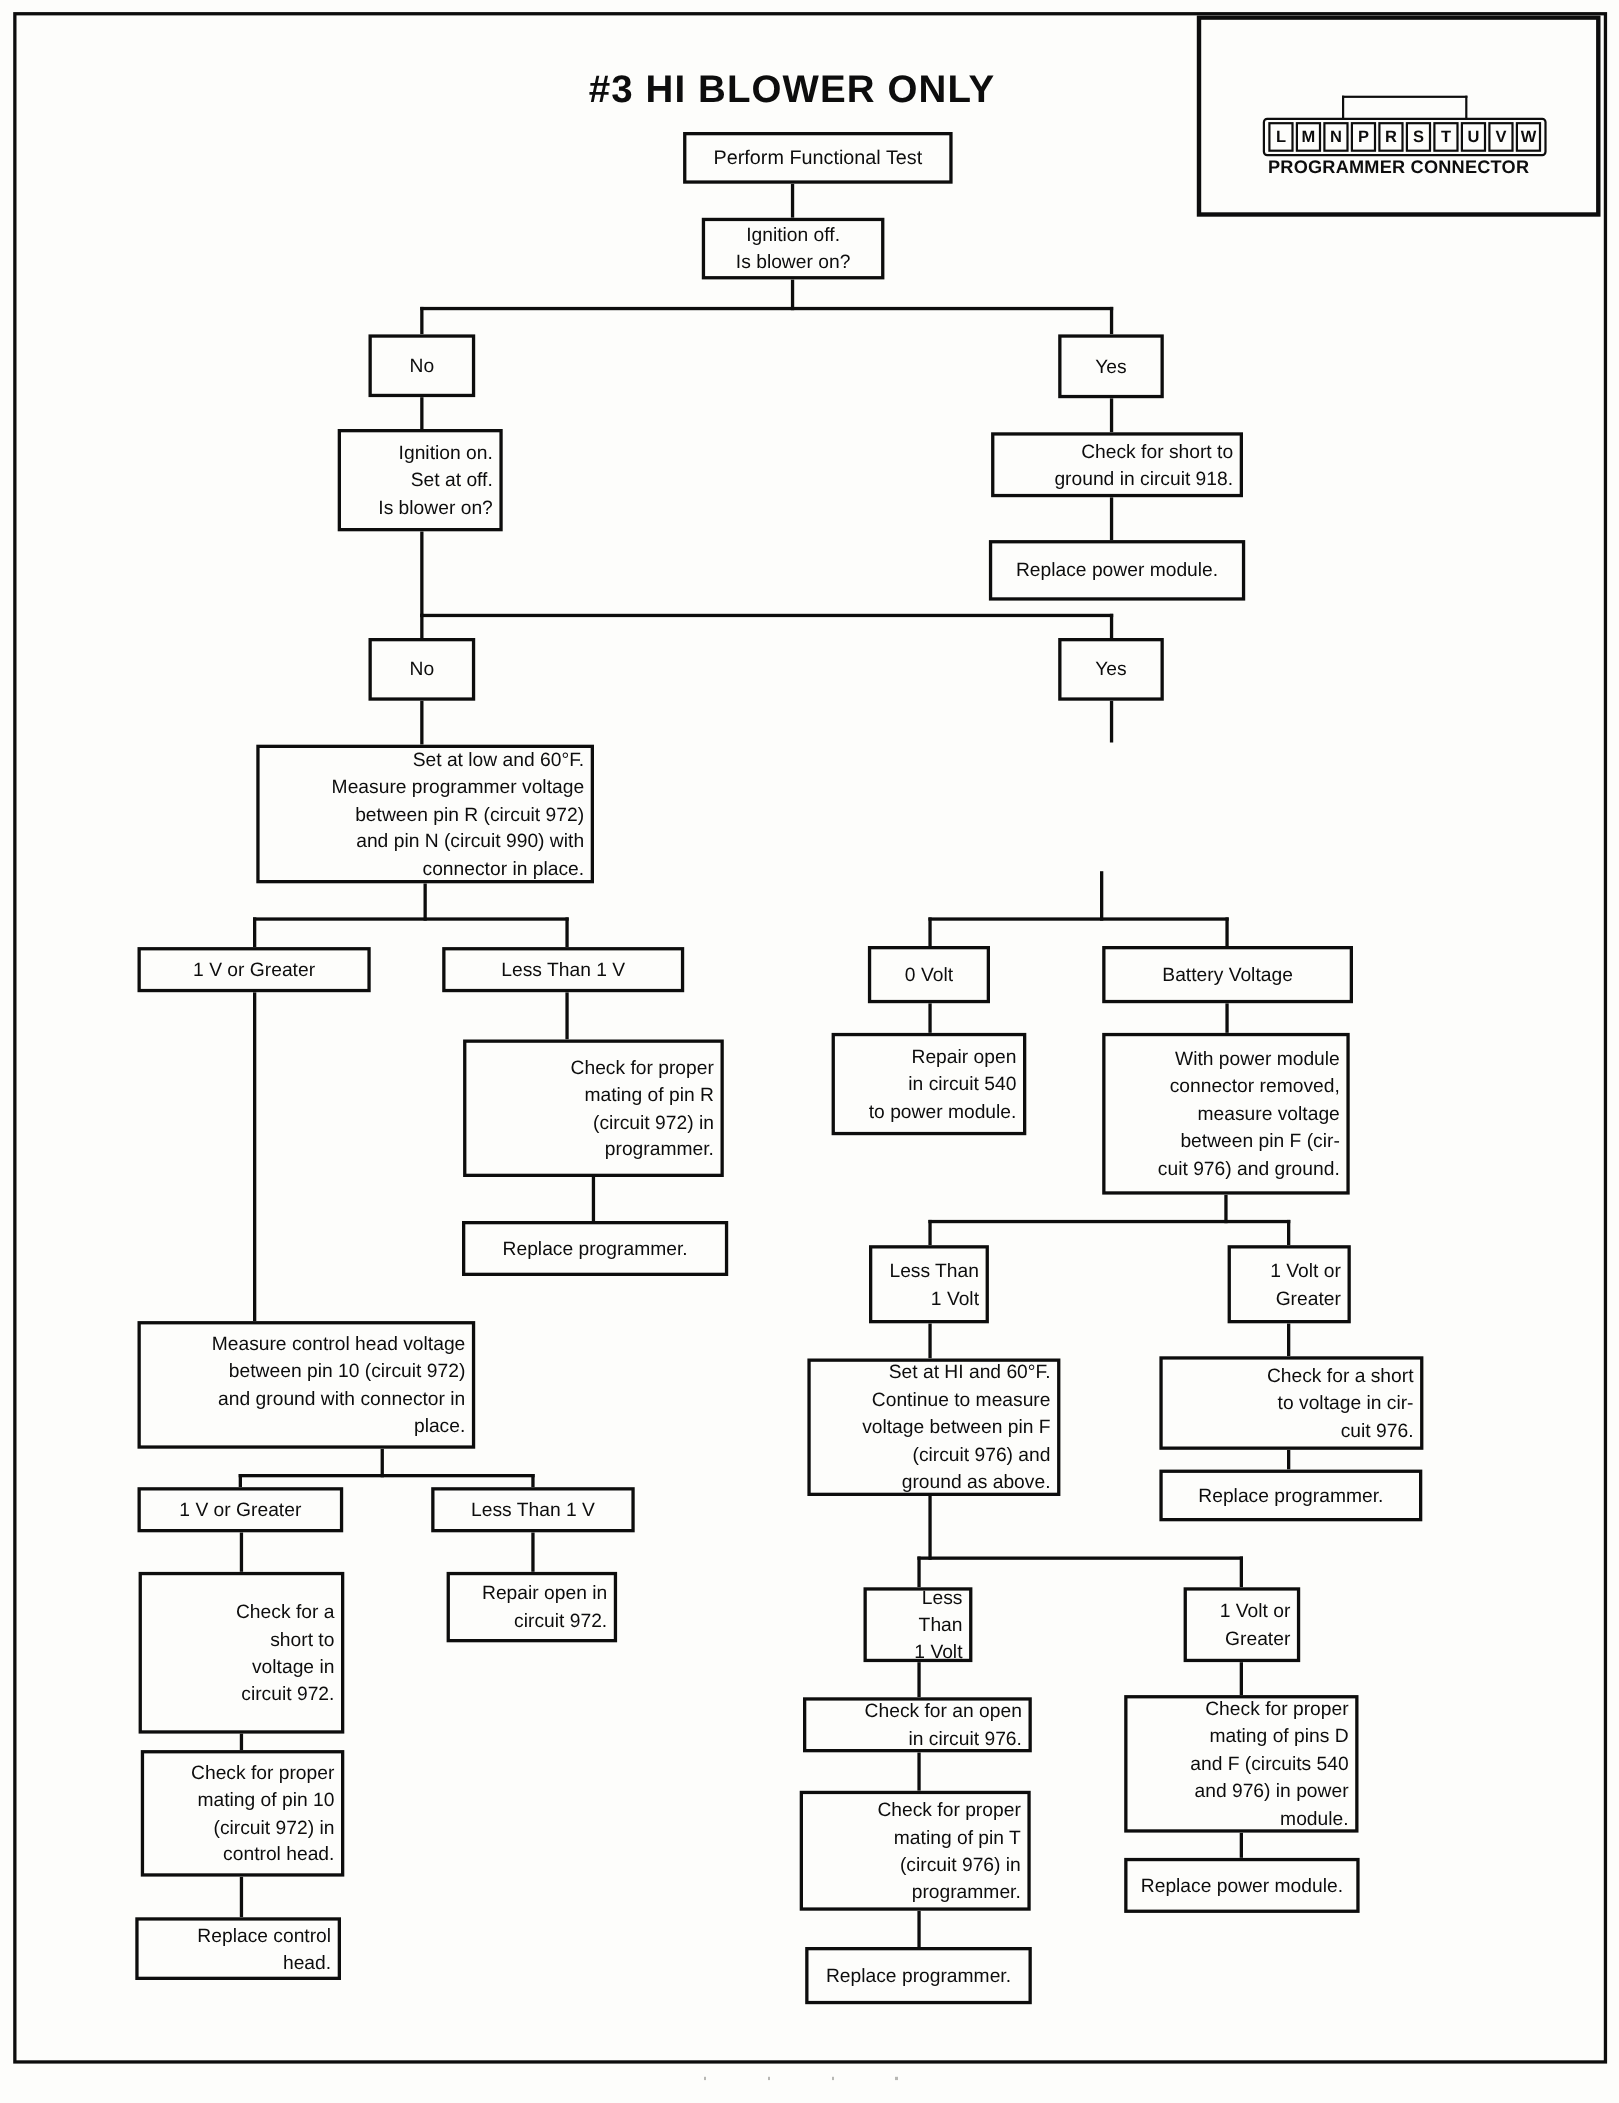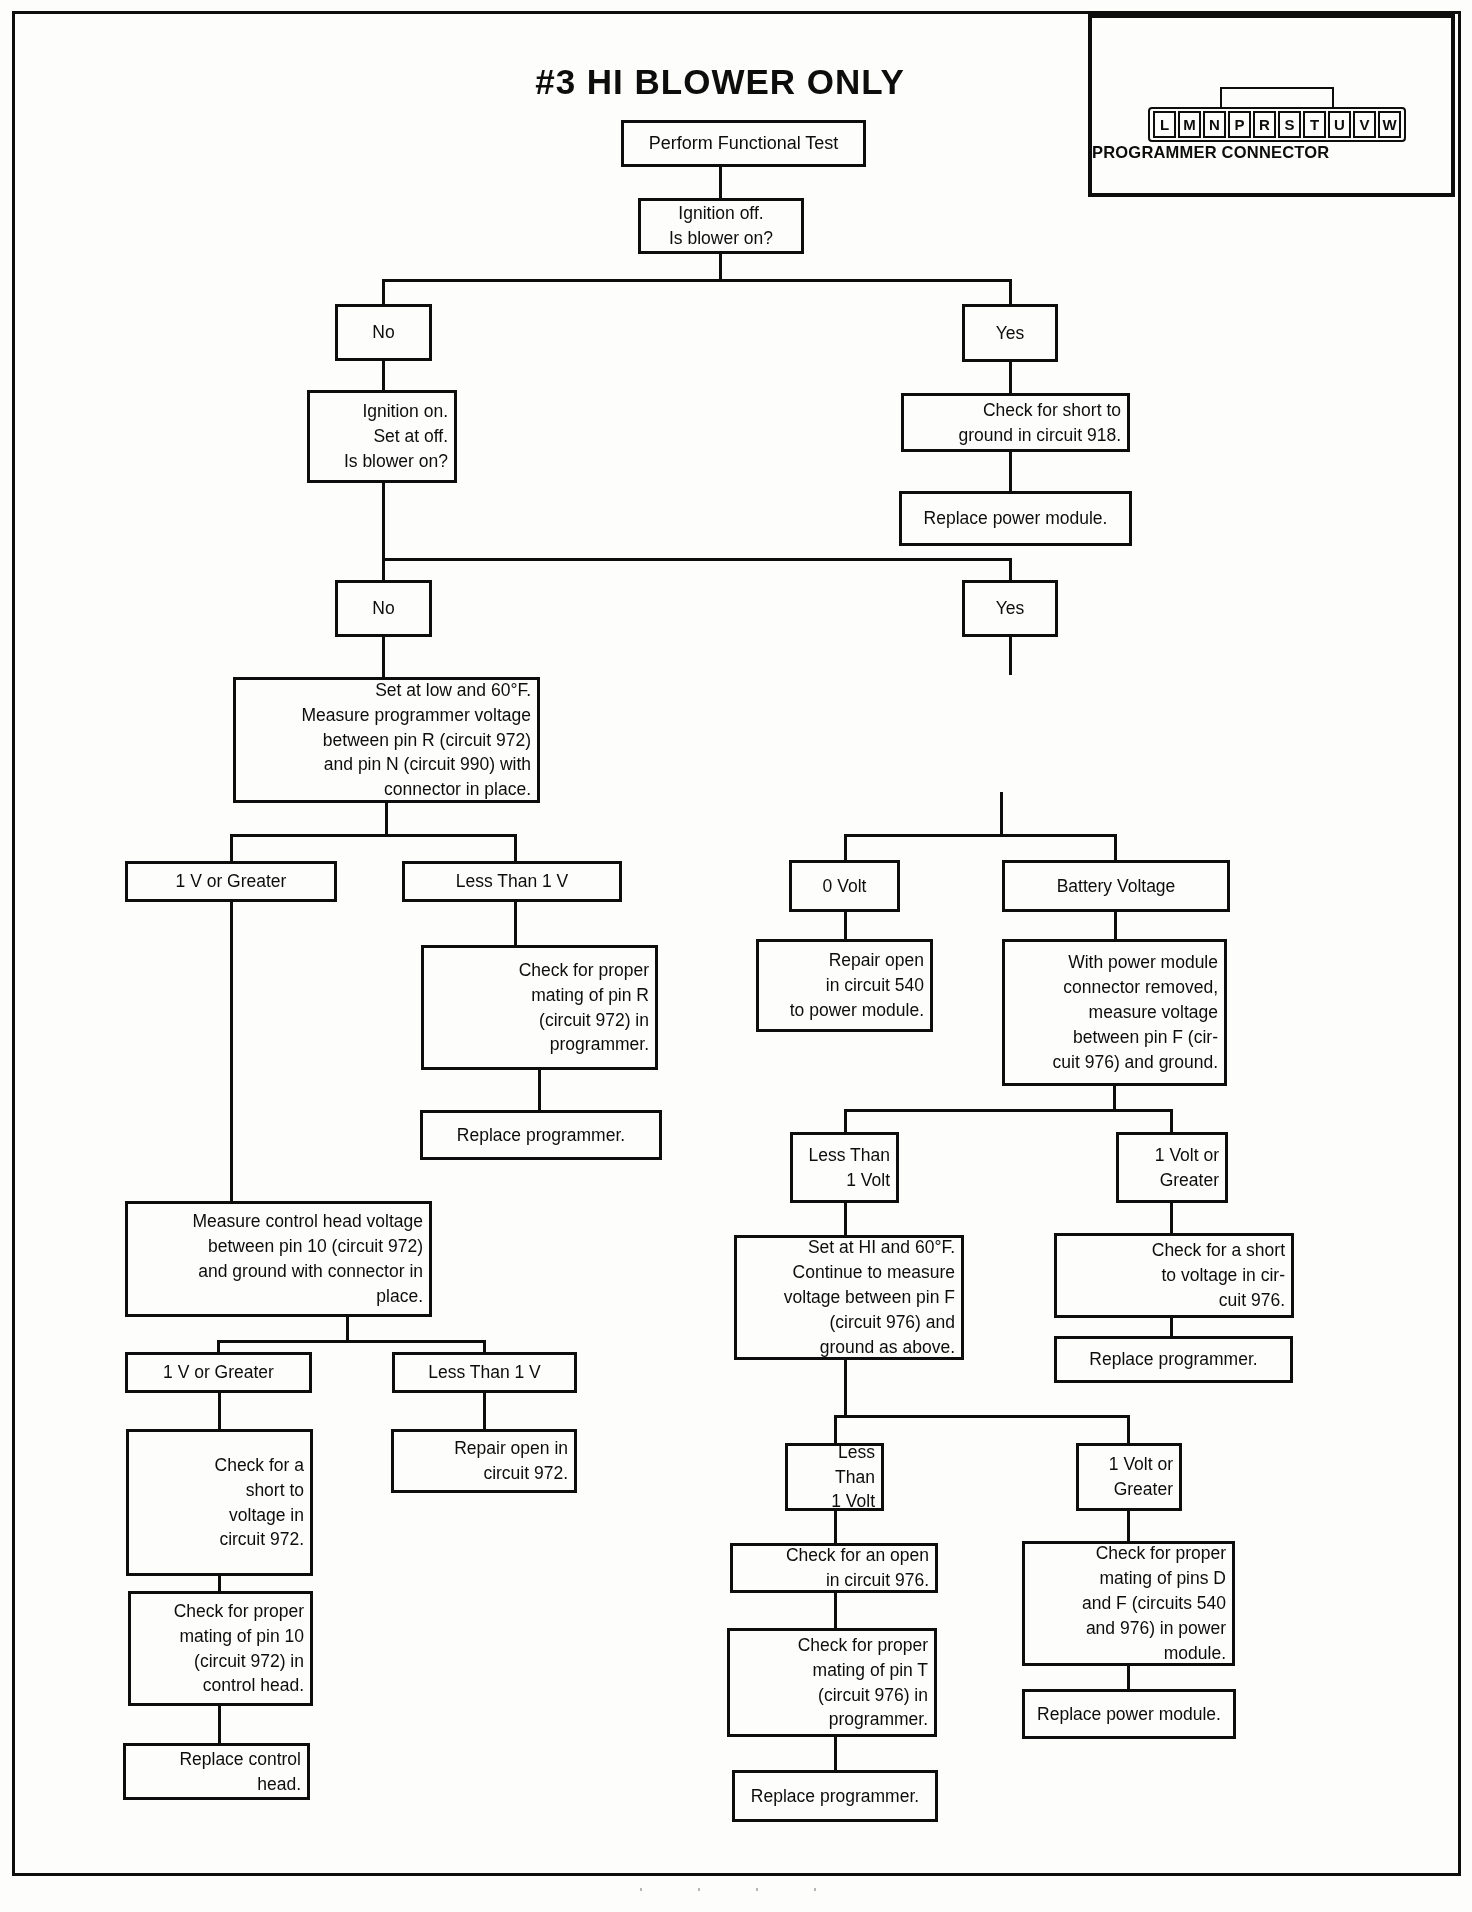--- a/index.html
+++ b/index.html
@@ -49,21 +49,21 @@
     padding:2px 2px;background:#fdfdfb;
   }
   .pin{
     width:19px;height:23px;margin:0 1px;
     border:2px solid #0d0d0d;
     display:flex;align-items:center;justify-content:center;
     font-weight:bold;font-size:15px;
   }
   #connlabel{
     position:absolute;left:0;top:125px;width:100%;
-    font-weight:bold;font-size:16.5px;letter-spacing:0.2px;
+    text-align:center;font-weight:bold;font-size:16.5px;letter-spacing:0.2px;
   }
   #artifacts{
     position:absolute;left:640px;top:1888px;width:200px;height:3px;
     background:repeating-linear-gradient(90deg,#9a9a96 0 2px,transparent 2px 58px);
     opacity:.7;
   }
 </style>
 </head>
 <body>
 
@@ -208,21 +208,21 @@
   <div class="node l" style="left:125px;top:1201px;width:307px;height:116px">Measure control head voltage
 between pin 10 (circuit 972)
 and ground with connector in
 place.</div>
   <div class="node c" style="left:125px;top:1352px;width:187px;height:41px">1 V or Greater</div>
   <div class="node c" style="left:392px;top:1352px;width:185px;height:41px">Less Than 1 V</div>
   <div class="node l" style="left:126px;top:1429px;width:187px;height:147px;padding-left:22px">Check for a
 short to
 voltage in
 circuit 972.</div>
-  <div class="node l" style="left:391px;top:1429px;width:186px;height:64px;padding-left:20px">Repair open in
+  <div class="node l" style="left:406px;top:1429px;width:155px;height:64px;padding-left:20px">Repair open in
 circuit 972.</div>
   <div class="node l" style="left:128px;top:1591px;width:185px;height:115px;padding-left:18px">Check for proper
 mating of pin 10
 (circuit 972) in
 control head.</div>
   <div class="node l" style="left:123px;top:1743px;width:187px;height:57px">Replace control
 head.</div>
 
   <div id="artifacts"></div>
 </div>

